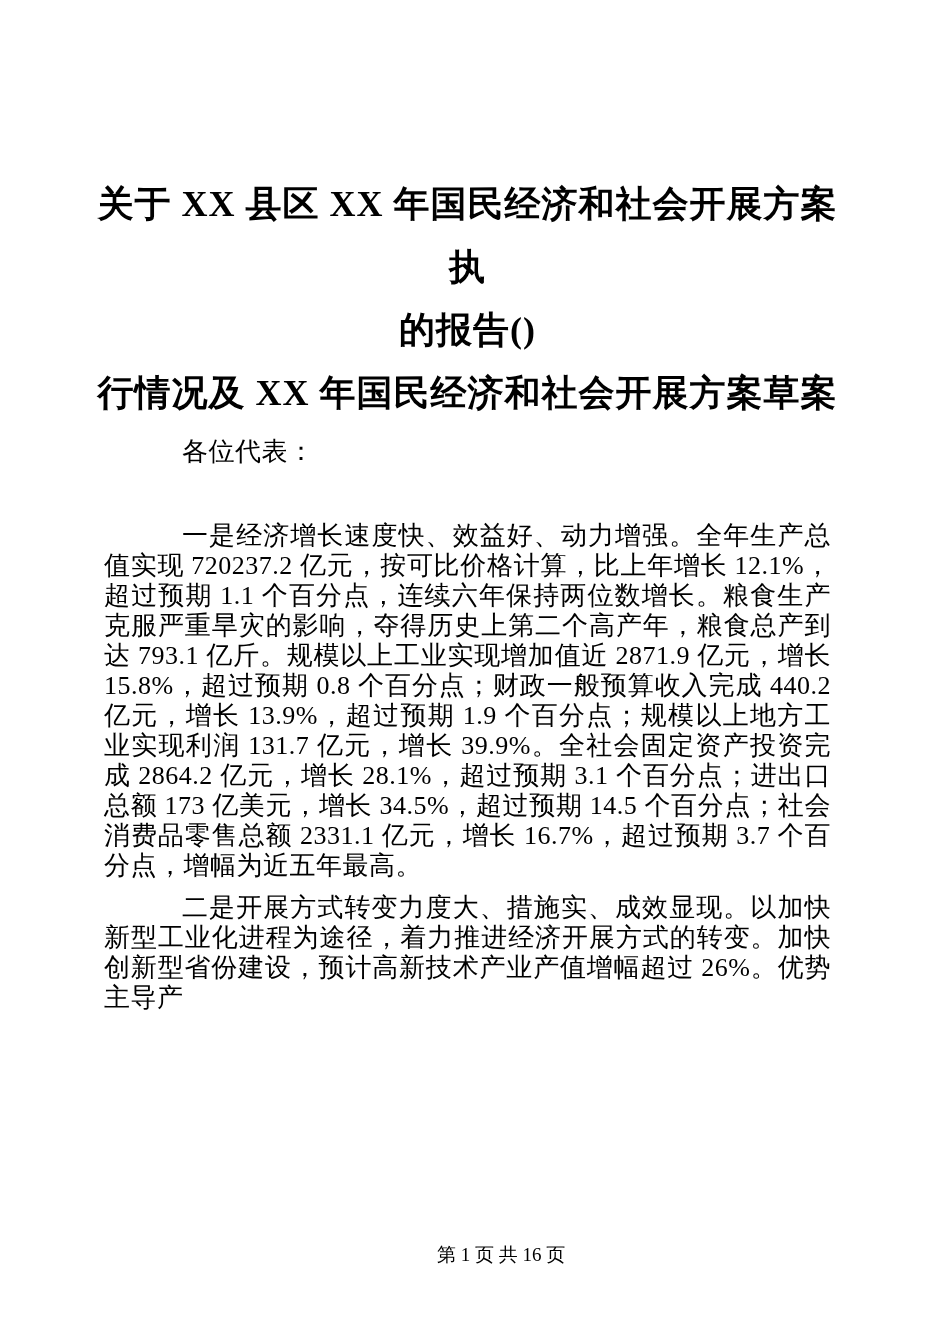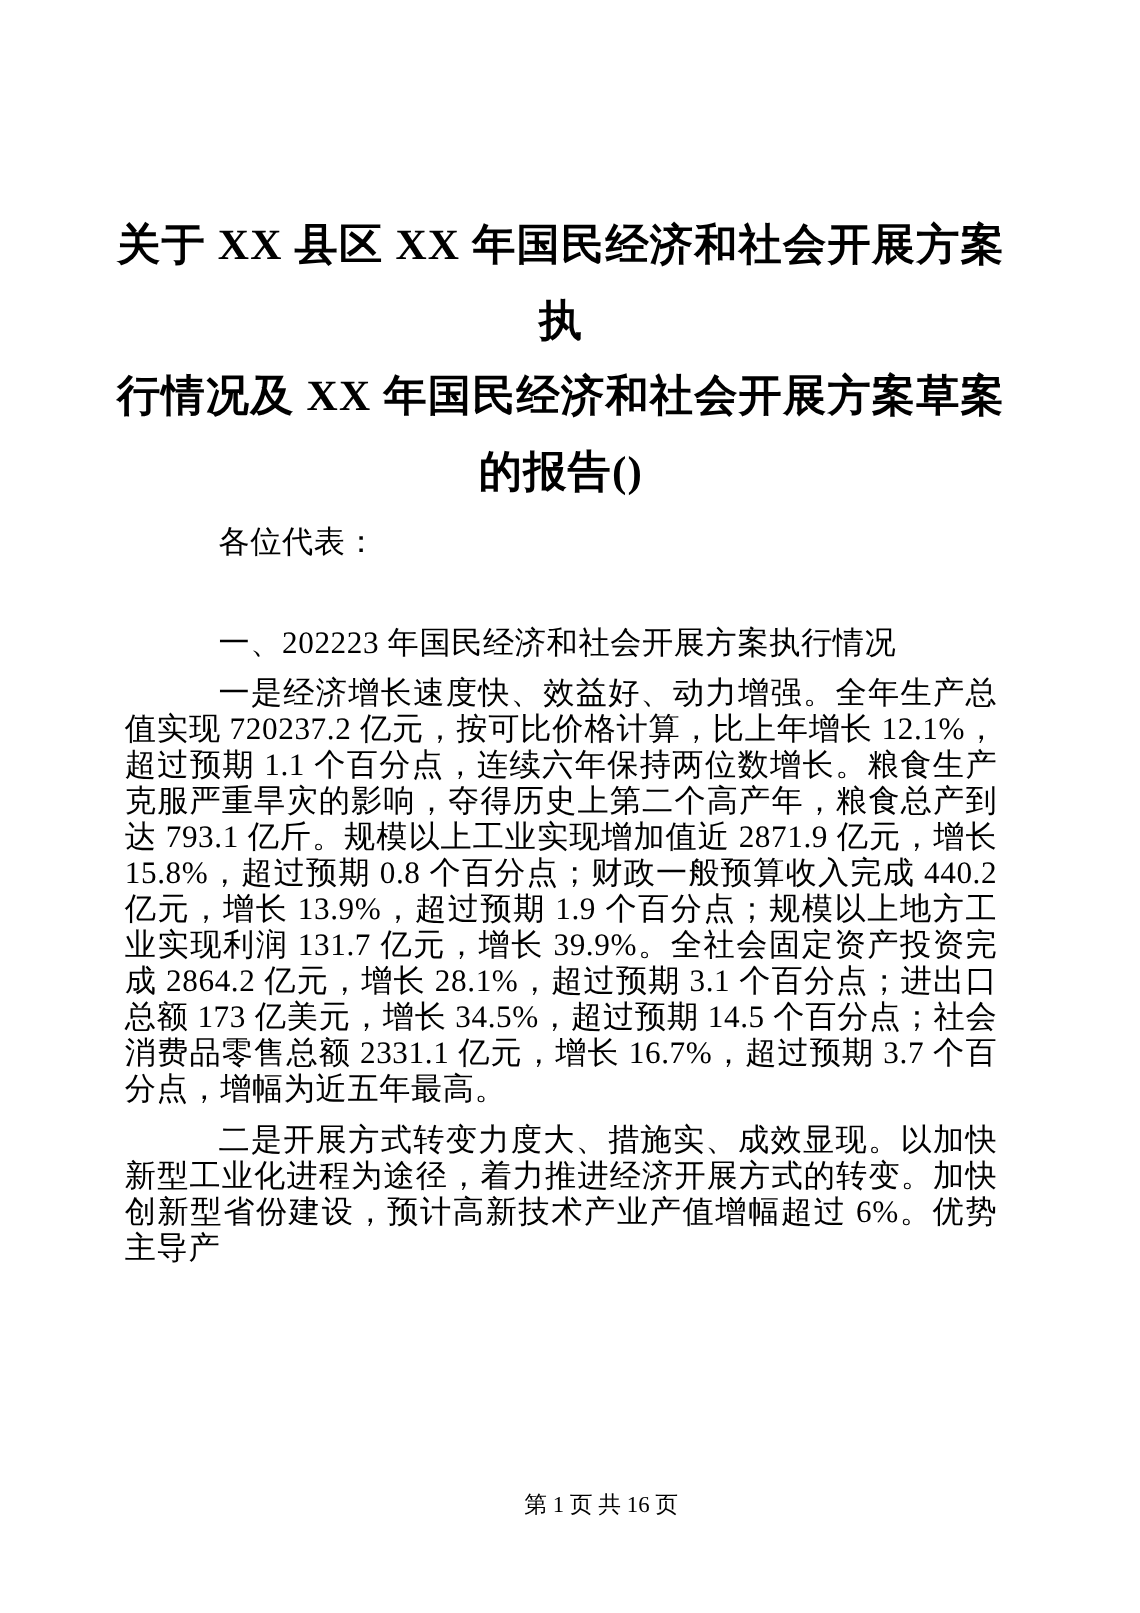--- a/index.html
+++ b/index.html
@@ -60,27 +60,26 @@
     color: #000000;
   }
 </style>
 </head>
 <body>
 
 <div class="page">
   <div class="content">
     <div class="doc-title">
       <div>关于 XX 县区 XX 年国民经济和社会开展方案执</div>
+      <div>的报告()</div>
       <div>行情况及 XX 年国民经济和社会开展方案草案</div>
-      <div>的报告()</div>
     </div>
     <div class="doc-body">
         <p>各位代表：</p>
         <p class="blank"></p>
-        <p>一、202223 年国民经济和社会开展方案执行情况</p>
         <p>一是经济增长速度快、效益好、动力增强。全年生产总值实现 720237.2 亿元，按可比价格计算，比上年增长 12.1%，超过预期 1.1 个百分点，连续六年保持两位数增长。粮食生产克服严重旱灾的影响，夺得历史上第二个高产年，粮食总产到达 793.1 亿斤。规模以上工业实现增加值近 2871.9 亿元，增长 15.8%，超过预期 0.8 个百分点；财政一般预算收入完成 440.2 亿元，增长 13.9%，超过预期 1.9 个百分点；规模以上地方工业实现利润 131.7 亿元，增长 39.9%。全社会固定资产投资完成 2864.2 亿元，增长 28.1%，超过预期 3.1 个百分点；进出口总额 173 亿美元，增长 34.5%，超过预期 14.5 个百分点；社会消费品零售总额 2331.1 亿元，增长 16.7%，超过预期 3.7 个百分点，增幅为近五年最高。</p>
-        <p>二是开展方式转变力度大、措施实、成效显现。以加快新型工业化进程为途径，着力推进经济开展方式的转变。加快创新型省份建设，预计高新技术产业产值增幅超过 6%。优势主导产</p>
+        <p>二是开展方式转变力度大、措施实、成效显现。以加快新型工业化进程为途径，着力推进经济开展方式的转变。加快创新型省份建设，预计高新技术产业产值增幅超过 26%。优势主导产</p>
       </div>
   </div>
   <div class="page-footer">
     <span>第 1 页 共 16 页</span>
   </div>
 </div>
 
 </body></html>

